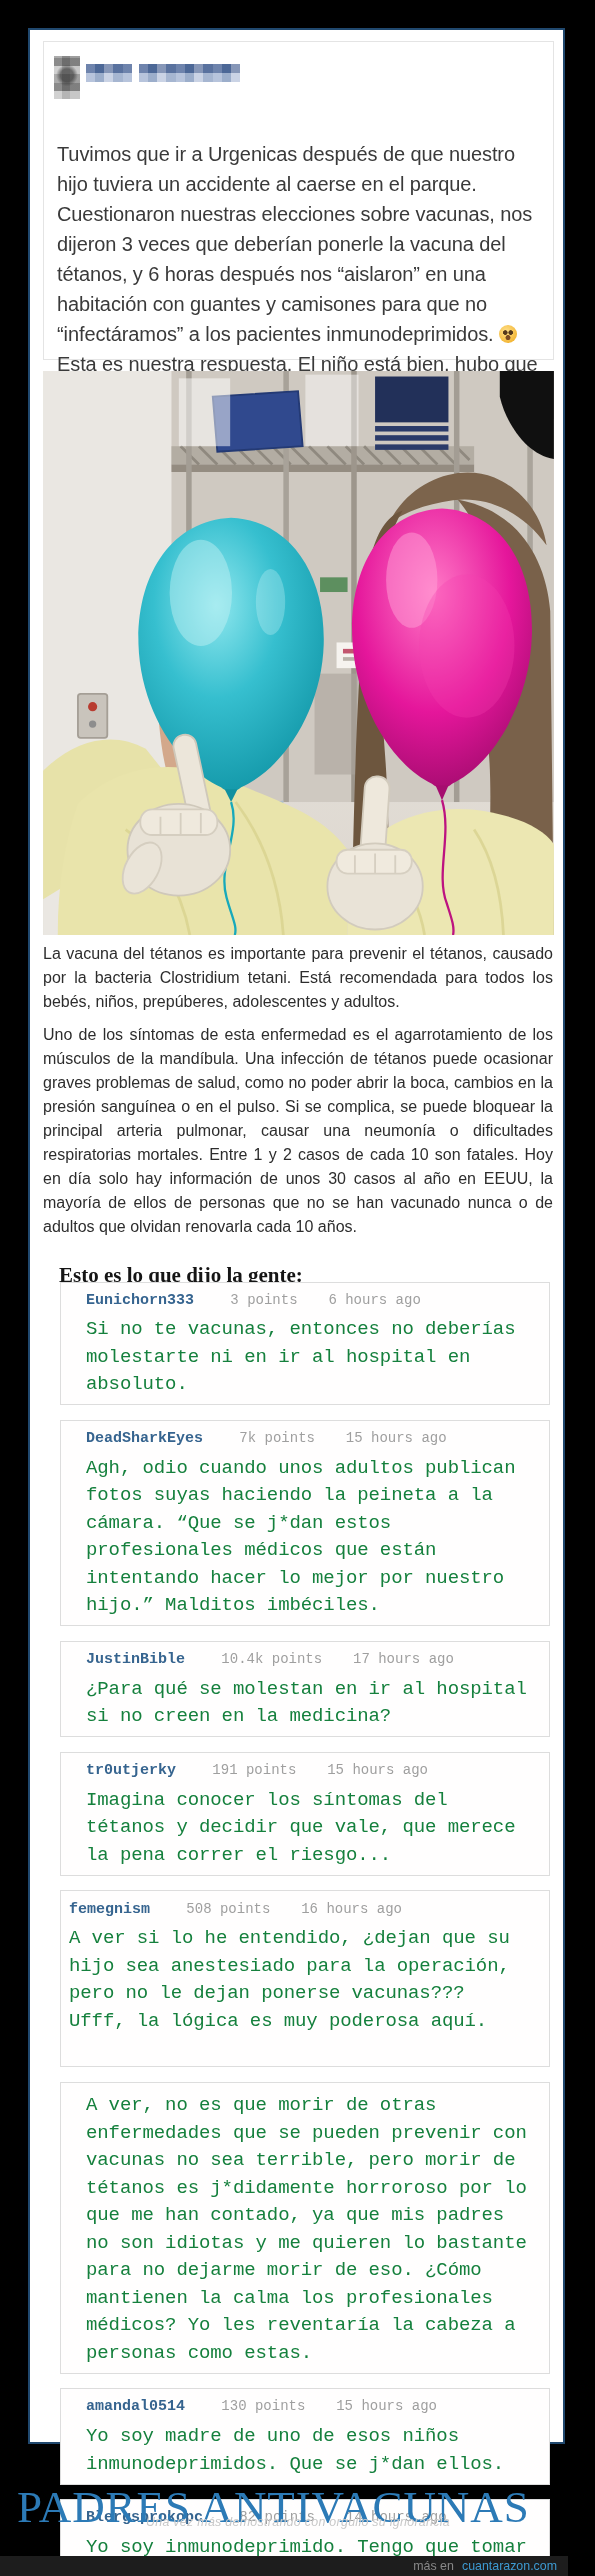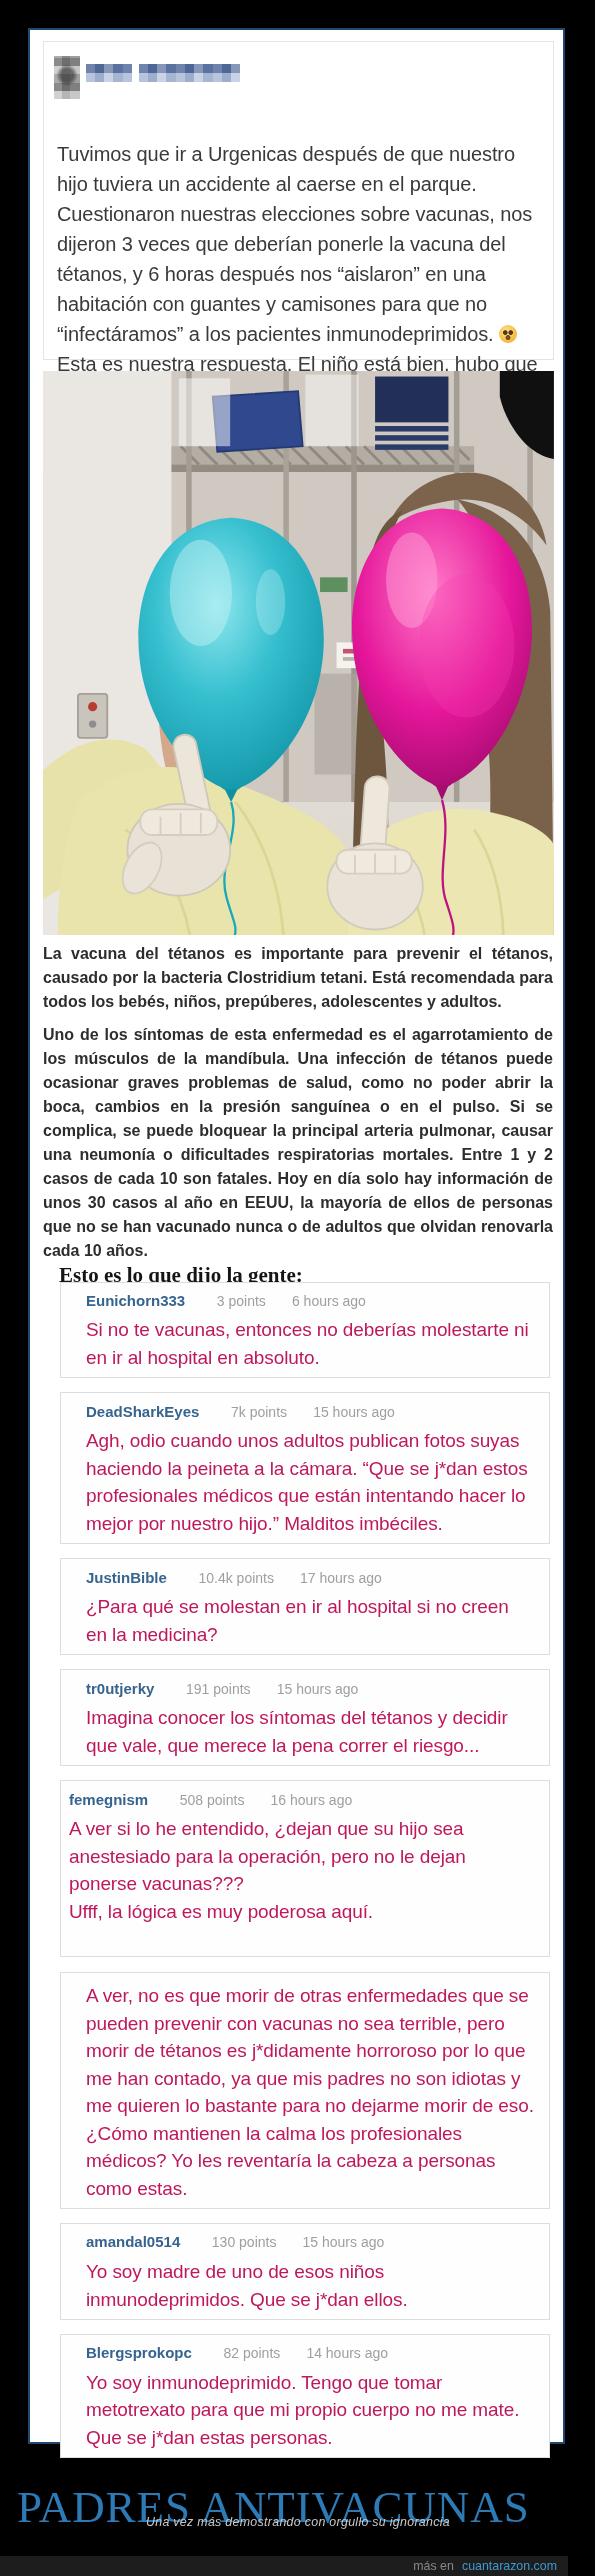--- a/index.html
+++ b/index.html
@@ -42,42 +42,42 @@
       radial-gradient(circle at 35% 42%, #54381c 2px, rgba(0,0,0,0) 2.6px),
       radial-gradient(circle at 65% 42%, #54381c 2px, rgba(0,0,0,0) 2.6px),
       radial-gradient(circle at 50% 70%, #7a4a22 2.2px, rgba(0,0,0,0) 2.8px),
       radial-gradient(circle at 40% 35%, #ffe08a, #f2b32f 80%);
   }
   
   .photo{position:absolute;left:13px;top:341px;width:511px;height:564px;display:block;}
   
   .info-p{
     position:absolute;left:13px;width:510px;margin:0;
-    font-size:16px;line-height:24px;font-weight:bold;color:#2d2d2d;
+    font-size:16px;line-height:24px;font-weight:normal;color:#2d2d2d;
     text-align:justify;
   }
   .info-p.p1{top:912px;}
   .info-p.p2{top:993px;}
   
   .comments-heading{
     position:absolute;left:13px;top:1217px;margin:16px;
     font-family:"Liberation Serif", serif;font-size:21px;font-weight:bold;color:#151515;
   }
   .comments{position:absolute;left:30px;top:1252px;width:490px;}
   .comment{
     box-sizing:border-box;width:490px;background:#fffefe;border:0.9px solid #ddd;
-    padding:9.2px 14.7px 5.5px 25px;margin-bottom:14.7px;
+    padding:9.2px 14.7px 5.5px 25px;margin-bottom:14.7px;font-family:Liberation Mono, monospace;
   }
   .comment.extra{padding-bottom:31px;padding-left:8px;}
   .c-meta{height:20px;margin-bottom:4.6px;white-space:nowrap;}
   .c-user{font-size:15px;font-weight:bold;color:#36648f;text-decoration:none;}
   .c-points{font-size:14px;color:#9f9f9f;margin-left:27.5px;}
   .c-time{font-size:14px;color:#9f9f9f;margin-left:22px;}
   .c-text{
-    font-size:19px;line-height:27.5px;color:#be185d;letter-spacing:-0.1px;
+    font-size:19px;line-height:27.5px;color:#15803d;letter-spacing:-0.1px;
     white-space:pre-line;
   }
   
   .footer-title{
     position:absolute;left:0;top:2464px;width:596px;margin:17px;text-align:left;
     font-family:"Liberation Serif", serif;font-weight:normal;
     font-size:45px;letter-spacing:0.9px;color:#2c7ab6;
   }
   .footer-subtitle{
     position:absolute;left:0;top:2515px;width:596px;margin:0;text-align:center;

